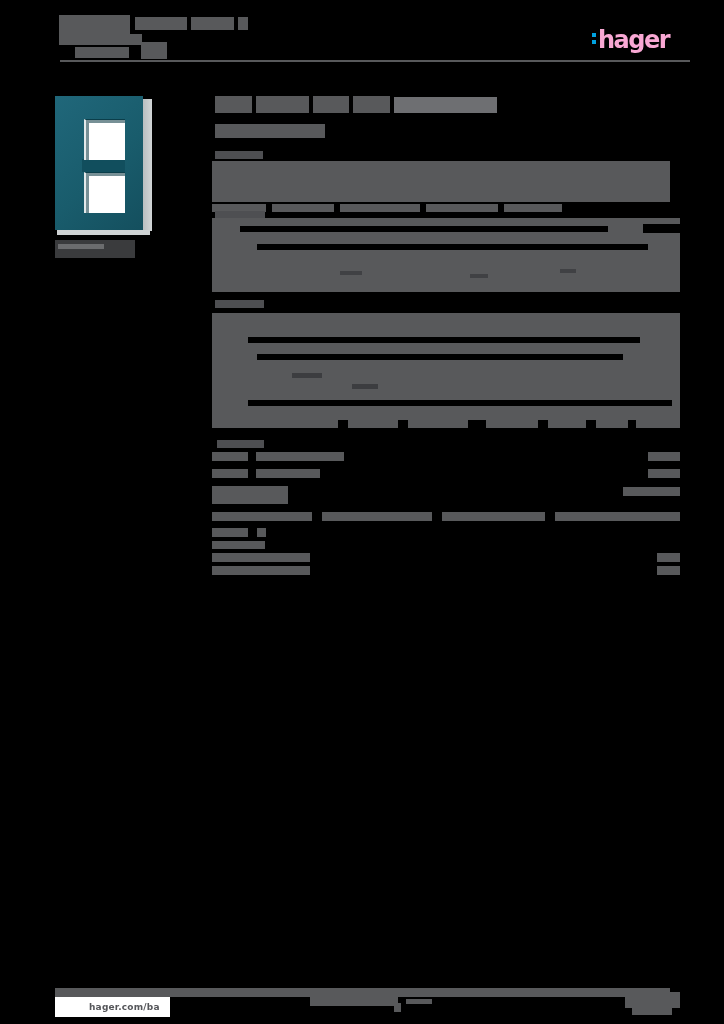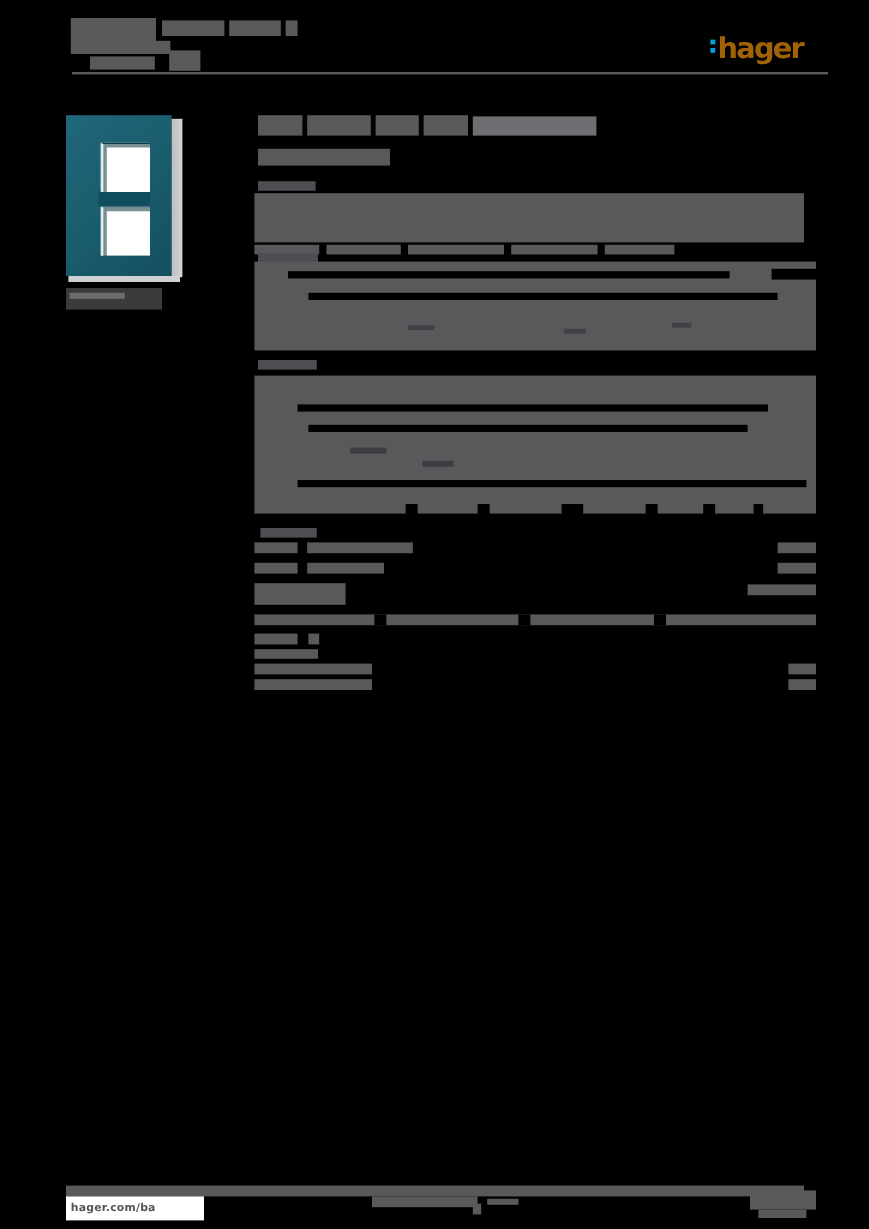--- a/index.html
+++ b/index.html
@@ -11,39 +11,39 @@
   
   .bar{position:absolute;}
   .bar.striped{
     background-image:repeating-linear-gradient(180deg,
       rgba(255,255,255,0.04) 0 5px, rgba(0,0,0,0.10) 5px 7px);
   }
   
   .logo{left:592px;top:27px;display:flex;align-items:center;height:26px;}
   .logo-dots{display:flex;flex-direction:column;justify-content:flex-end;gap:3px;margin-right:2px;padding-bottom:3px;}
   .logo-dots i{display:block;width:4px;height:4px;background:#00a2e0;}
-  .logo-word{color:#a16207;font-weight:bold;font-size:24px;letter-spacing:-1.5px;line-height:26px;}
+  .logo-word{color:#f9a8d4;font-weight:bold;font-size:24px;letter-spacing:-1.5px;line-height:26px;}
   
   .product{left:55px;top:96px;width:100px;height:144px;}
   .pi-face{position:absolute;left:0;top:0;width:88px;height:134px;
     background:linear-gradient(135deg,#20677a 0%,#195c6c 55%,#144f5e 100%);}
   .pi-side{position:absolute;left:88px;top:3px;width:9px;height:132px;
     background:linear-gradient(90deg,#b9bec0,#d2d6d7);}
   .pi-bottom{position:absolute;left:2px;top:134px;width:93px;height:5px;background:#ced2d3;}
   .pi-window{position:absolute;left:29px;width:39px;height:40px;background:#ffffff;
     border-left:2px solid #e3e9ea;border-top:1px solid #0b3e4a;
     box-shadow:inset 3px 3px 0 rgba(8,52,63,0.55), -1px -1px 0 #0e4removed;}
   .pi-window{box-shadow:inset 3px 3px 0 rgba(8,52,63,0.55);}
   .pi-window.top{top:23px;}
   .pi-window.bottom{top:76px;}
   .pi-band{position:absolute;left:27px;top:63px;width:43px;height:13px;background:#114e5d;}
   
   .urlbox{left:55px;top:997px;width:115px;height:20px;background:#ffffff;
     display:flex;align-items:center;}
-  .urlbox span{color:#55565a;font-size:9px;font-weight:600;padding-left:4px;letter-spacing:0.2px;}
+  .urlbox span{color:#55565a;font-size:9px;font-weight:600;padding-left:4px;letter-spacing:0.2px;margin-left:30px;}
 </style>
 </head>
 <body>
 
 <div class="abs logo">
   <span class="logo-dots">
       <i></i>
       <i></i>
     </span>
   <span class="logo-word">hager</span>

